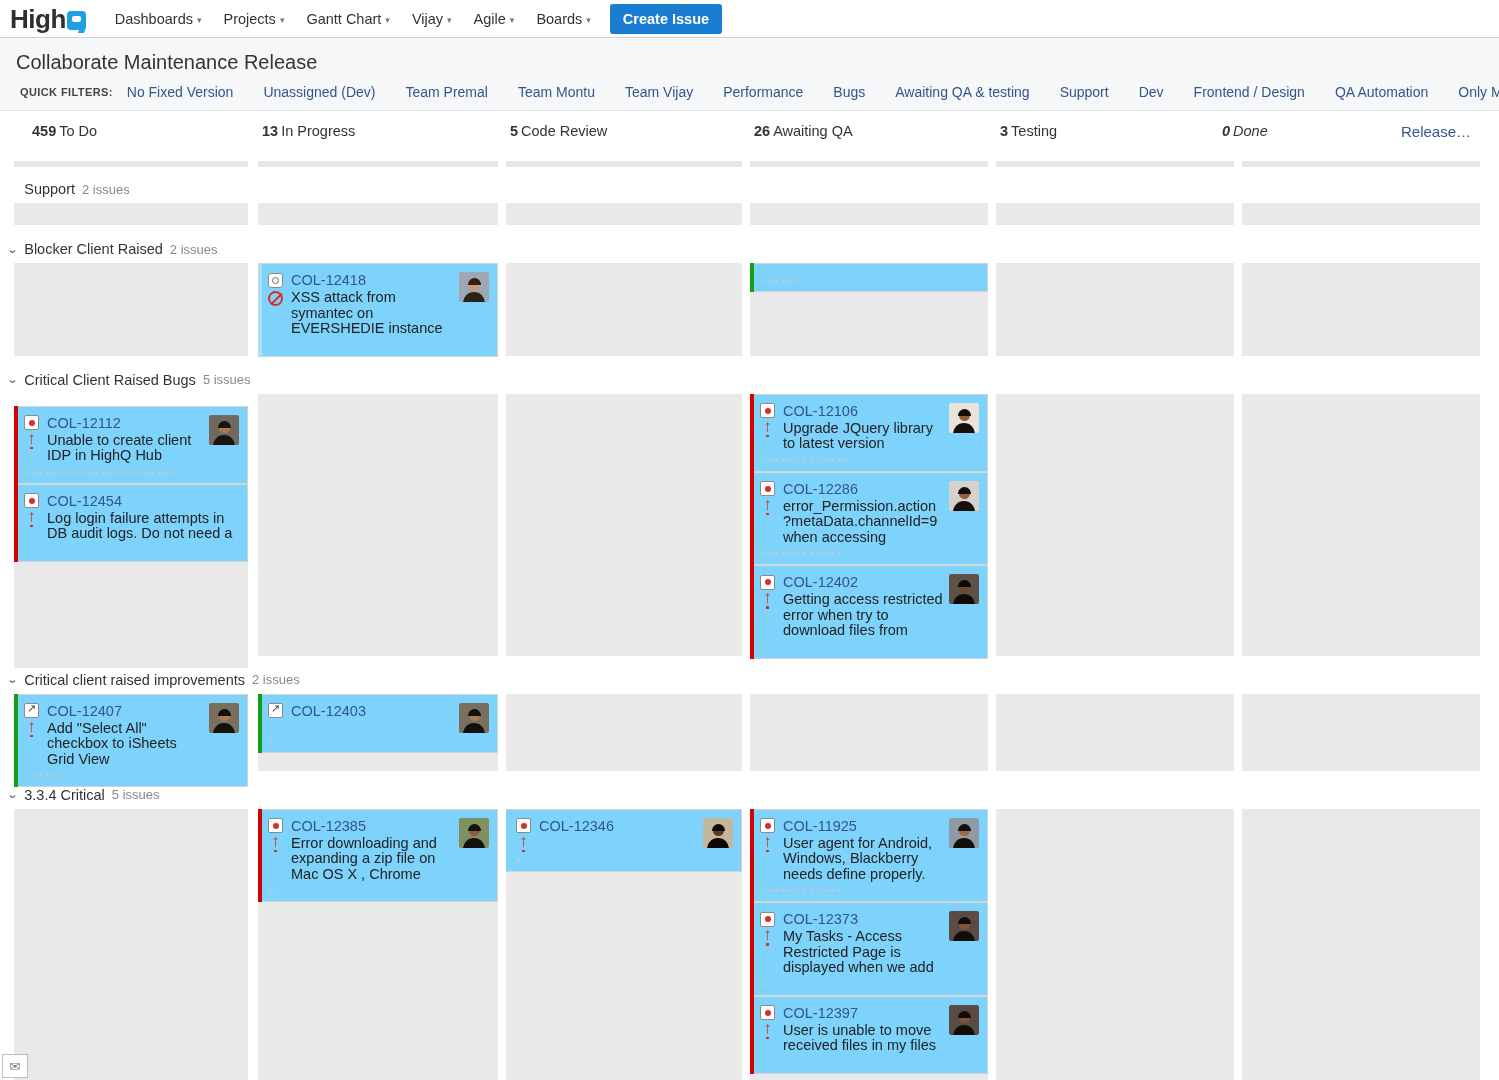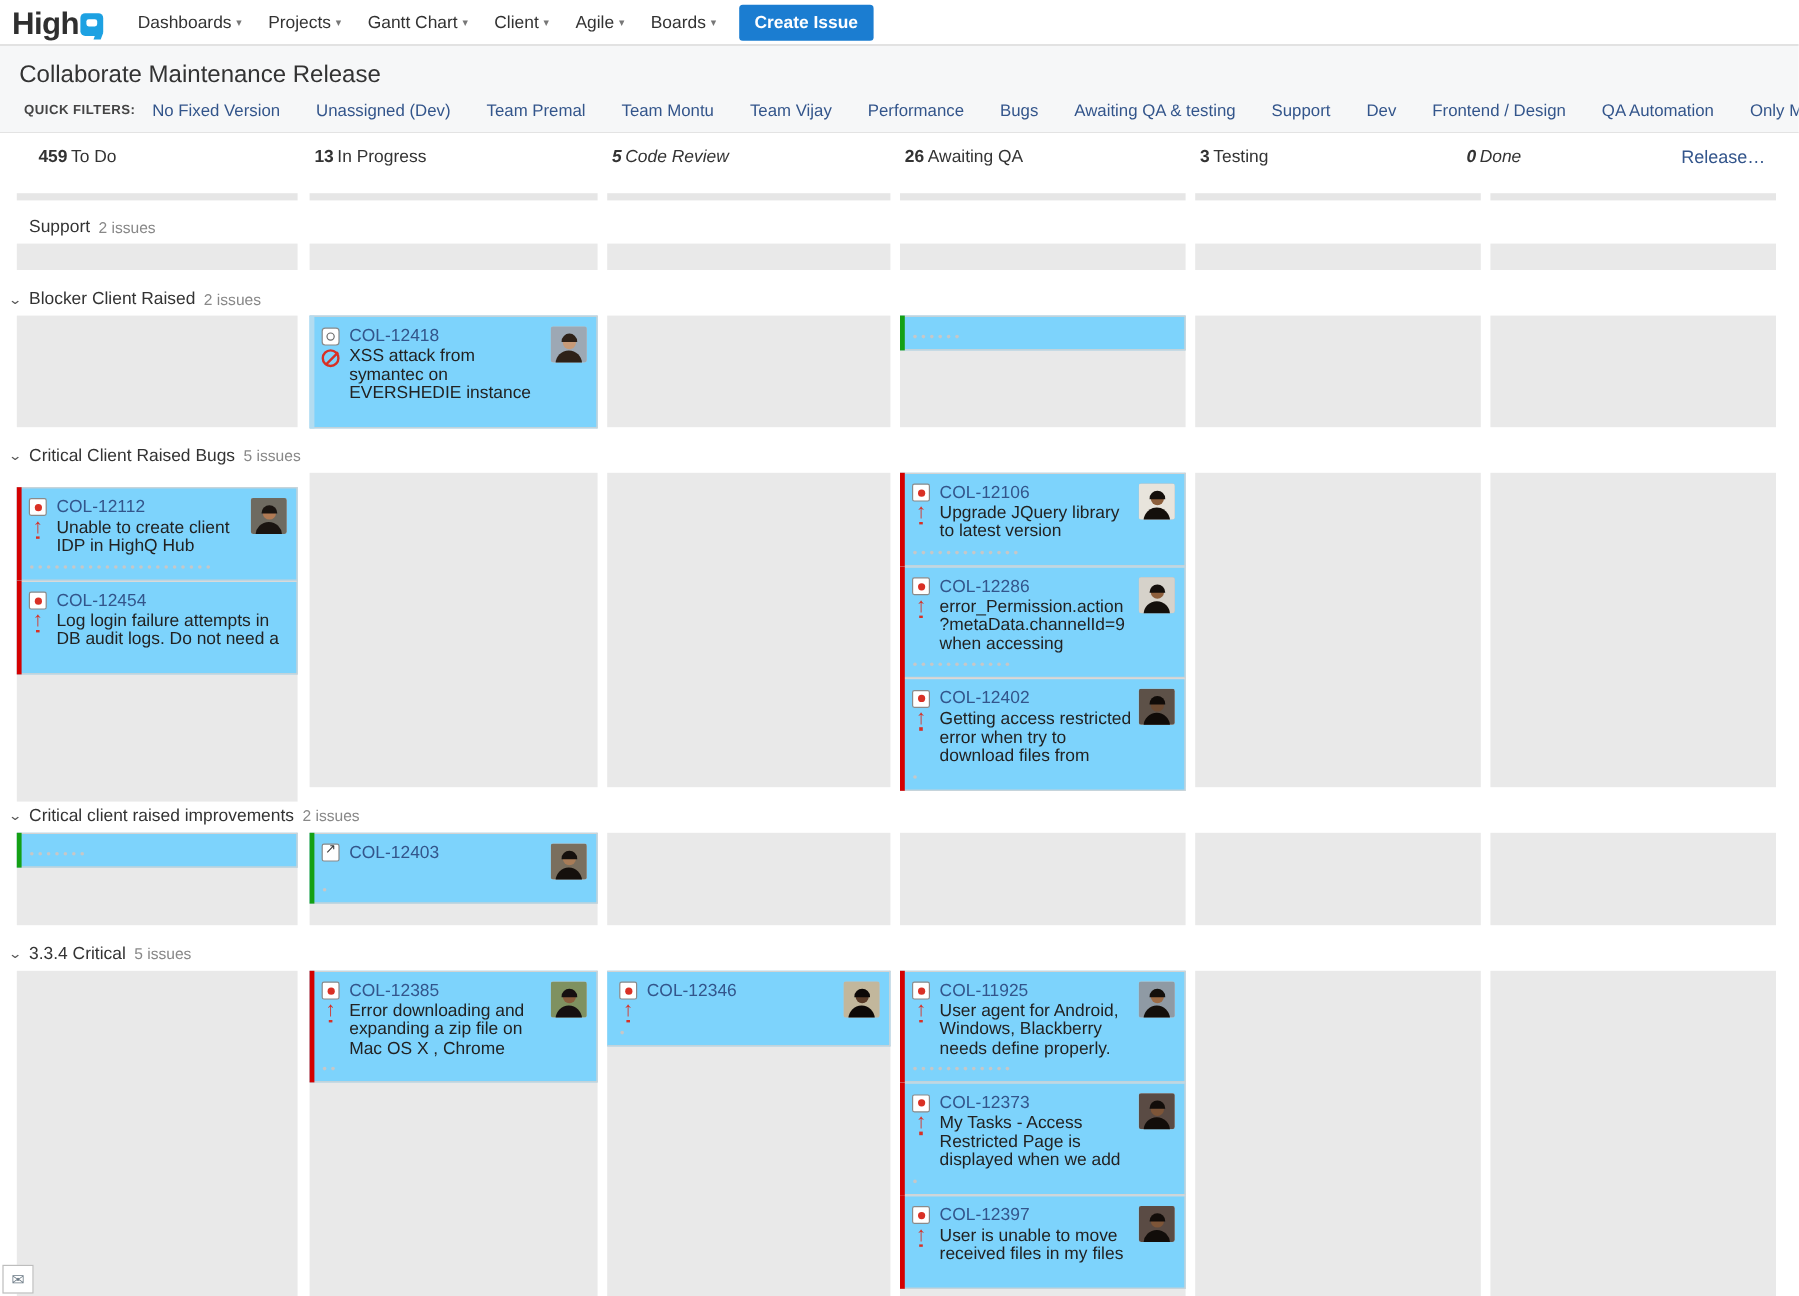--- a/index.html
+++ b/index.html
@@ -367,21 +367,21 @@
 
 <div class="topnav">
   <div class="logo">
     <span>High</span>
       <span class="q-bubble"></span>
   </div>
   <div id="nav-items" style="display:flex;align-items:center;">
       <div class="navitem"><span>Dashboards</span><span class="caret">▾</span></div>
       <div class="navitem"><span>Projects</span><span class="caret">▾</span></div>
       <div class="navitem"><span>Gantt Chart</span><span class="caret">▾</span></div>
-      <div class="navitem"><span>Client</span><span class="caret">▾</span></div>
+      <div class="navitem"><span>Vijay</span><span class="caret">▾</span></div>
       <div class="navitem"><span>Agile</span><span class="caret">▾</span></div>
       <div class="navitem"><span>Boards</span><span class="caret">▾</span></div>
     </div>
   <button class="create-btn">Create Issue</button>
 </div>
 
 <div class="board-header">
   <div class="board-title">Collaborate Maintenance Release</div>
   <div class="quickfilters">
     <span class="qf-label">QUICK FILTERS:</span>
@@ -400,21 +400,21 @@
         <span class="qf-item">QA Automation</span>
         <span class="qf-item">Only My Iss</span>
       </span>
   </div>
 </div>
 
 <div class="board-area">
   <div class="col-headers" id="col-headers" style="position: relative;">
       <div class="col-head" style="position: absolute; left: 28px; padding-left: 4px;"><span class="cnt">459</span><span>To Do</span></div>
       <div class="col-head" style="position: absolute; left: 258px; padding-left: 4px;"><span class="cnt">13</span><span>In Progress</span></div>
-      <div class="col-head" style="position: absolute; left: 506px; padding-left: 4px; font-style: italic;"><span class="cnt">5</span><span>Code Review</span></div>
+      <div class="col-head" style="position: absolute; left: 506px; padding-left: 4px;"><span class="cnt">5</span><span>Code Review</span></div>
       <div class="col-head" style="position: absolute; left: 750px; padding-left: 4px;"><span class="cnt">26</span><span>Awaiting QA</span></div>
       <div class="col-head" style="position: absolute; left: 996px; padding-left: 4px;"><span class="cnt">3</span><span>Testing</span></div>
       <div class="col-head" style="position: absolute; left: 1218px; padding-left: 4px; font-style: italic;"><span class="cnt">0</span><span>Done</span></div>
       <div class="release-link" style="position: absolute; right: 14px; top: 0px;">Release…</div>
     </div>
   <div class="cap-bars" id="cap-bars" style="position: relative; height: 14px;">
       <div class="cap-bar" style="position: absolute; left: 14px; width: 234px; top: 0px;"></div>
       <div class="cap-bar" style="position: absolute; left: 258px; width: 240px; top: 0px;"></div>
       <div class="cap-bar" style="position: absolute; left: 506px; width: 236px; top: 0px;"></div>
       <div class="cap-bar" style="position: absolute; left: 750px; width: 238px; top: 0px;"></div>
@@ -696,20 +696,38 @@
       <div class="swimlane-head">
         <span class="chev">⌄</span>
         <span class="sl-name">Critical client raised improvements</span>
         <span class="sl-count">2 issues</span>
       </div>
       <div class="lane-row" style="position: relative; height: 77px;">
         <div class="lane-cell has-cards" style="position: absolute; left: 14px; width: 234px; top: 0px; height: 77px;">
           <div class="cards-stack">
             <div class="card stripe-green">
               <div class="stripe"></div>
+              <div class="card-body">
+                <div class="card-left">
+                  <div class="card-key-row">
+                    <span class="type-icon icon-improvement"></span>
+                    <a class="card-key">COL-12407</a>
+                  </div>
+                  <div class="card-sum-row">
+                    <span class="prio-icon prio-critical"></span>
+                    <div class="card-summary">Add "Select All" checkbox to iSheets Grid View</div>
+                  </div>
+                </div>
+                <div class="avatar">
+                  <div class="av-bg" style="background: rgb(122, 111, 94);"></div>
+                  <div class="av-head" style="background: rgb(168, 124, 87);"></div>
+                  <div style="position: absolute; left: 50%; top: 20%; width: 13px; height: 7px; margin-left: -6.5px; border-radius: 7px 7px 0px 0px; background: rgb(21, 16, 12);"></div>
+                  <div class="av-body" style="background: rgb(21, 16, 12);"></div>
+                </div>
+              </div>
               <div class="card-dots">
                 <span class="dot"></span>
                 <span class="dot"></span>
                 <span class="dot"></span>
                 <span class="dot"></span>
                 <span class="dot"></span>
                 <span class="dot"></span>
                 <span class="dot"></span>
               </div>
             </div>

